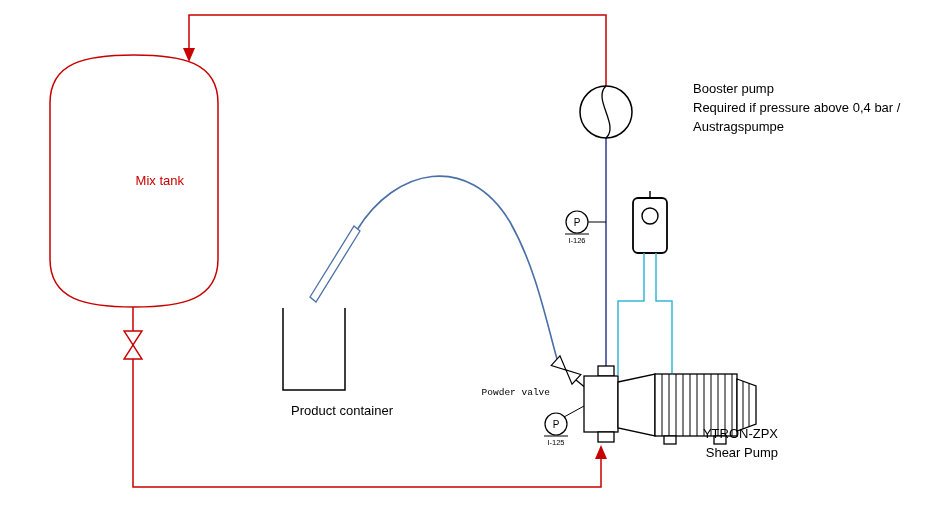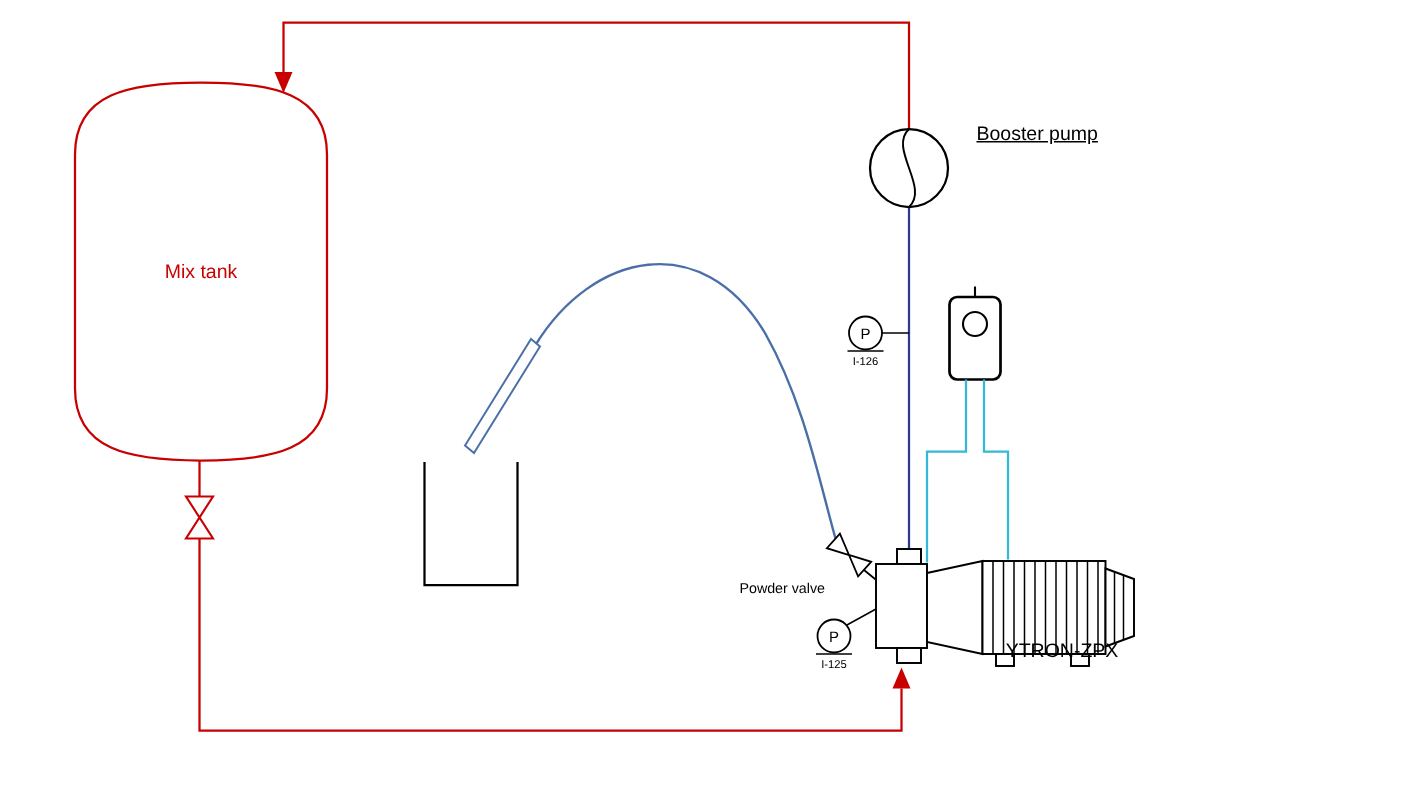--- a/index.html
+++ b/index.html
@@ -17,21 +17,21 @@
     width: 938px; height: 528px;
   }
   .label {
     position: absolute;
     color: #000000;
     font-size: 13px;
     line-height: 19px;
     white-space: nowrap;
   }
   .label.red { color: #c80000; }
-  .label.center { text-align: center; }
+  .label.center { text-align: right; }
   .label.small { font-size: 9.5px; line-height: 11px; }
   .label.right { text-align: right; }
   text { font-family: "Liberation Sans", sans-serif; fill: #000; }
 </style>
 </head>
 <body>
 
 <div class="canvas">
 
   <svg class="layer" viewBox="0 0 938 528">
@@ -117,26 +117,30 @@
       <polygon points="737,379 756,386 756,424 737,431"></polygon>
       <line x1="743" y1="381" x2="743" y2="429" stroke-width="1"></line>
       <line x1="749" y1="383.5" x2="749" y2="426.5" stroke-width="1"></line>
       <rect x="664" y="436" width="12" height="8"></rect>
       <rect x="714" y="436" width="12" height="8"></rect>
     </g>
   </svg>
 
   <div class="label red center" style="left:84px; top:171px; width:100px;">Mix tank</div>
 
-  <div class="label" style="left:651px; top:79px;text-decoration:underline;">
+  <div class="label" style="left:693px; top:79px;">
     <div>Booster pump</div>
+    <div>Required if pressure above 0,4 bar /</div>
+    <div>Austragspumpe</div>
   </div>
 
   <div class="label center" style="left:233px; top:401px; width:160px;">
+    <div>Product container</div>
   </div>
 
-  <div class="label small right" style="left:465px; top:387px; width:85px;">Powder valve</div>
+  <div class="label small right" style="left:465px; top:387px; width:85px;font-family:Liberation Mono, monospace;">Powder valve</div>
 
   <div class="label center" style="left:638px; top:424px; width:140px;">
     <div>YTRON-ZPX</div>
+    <div>Shear Pump</div>
   </div>
 
 </div>
 
 </body></html>

